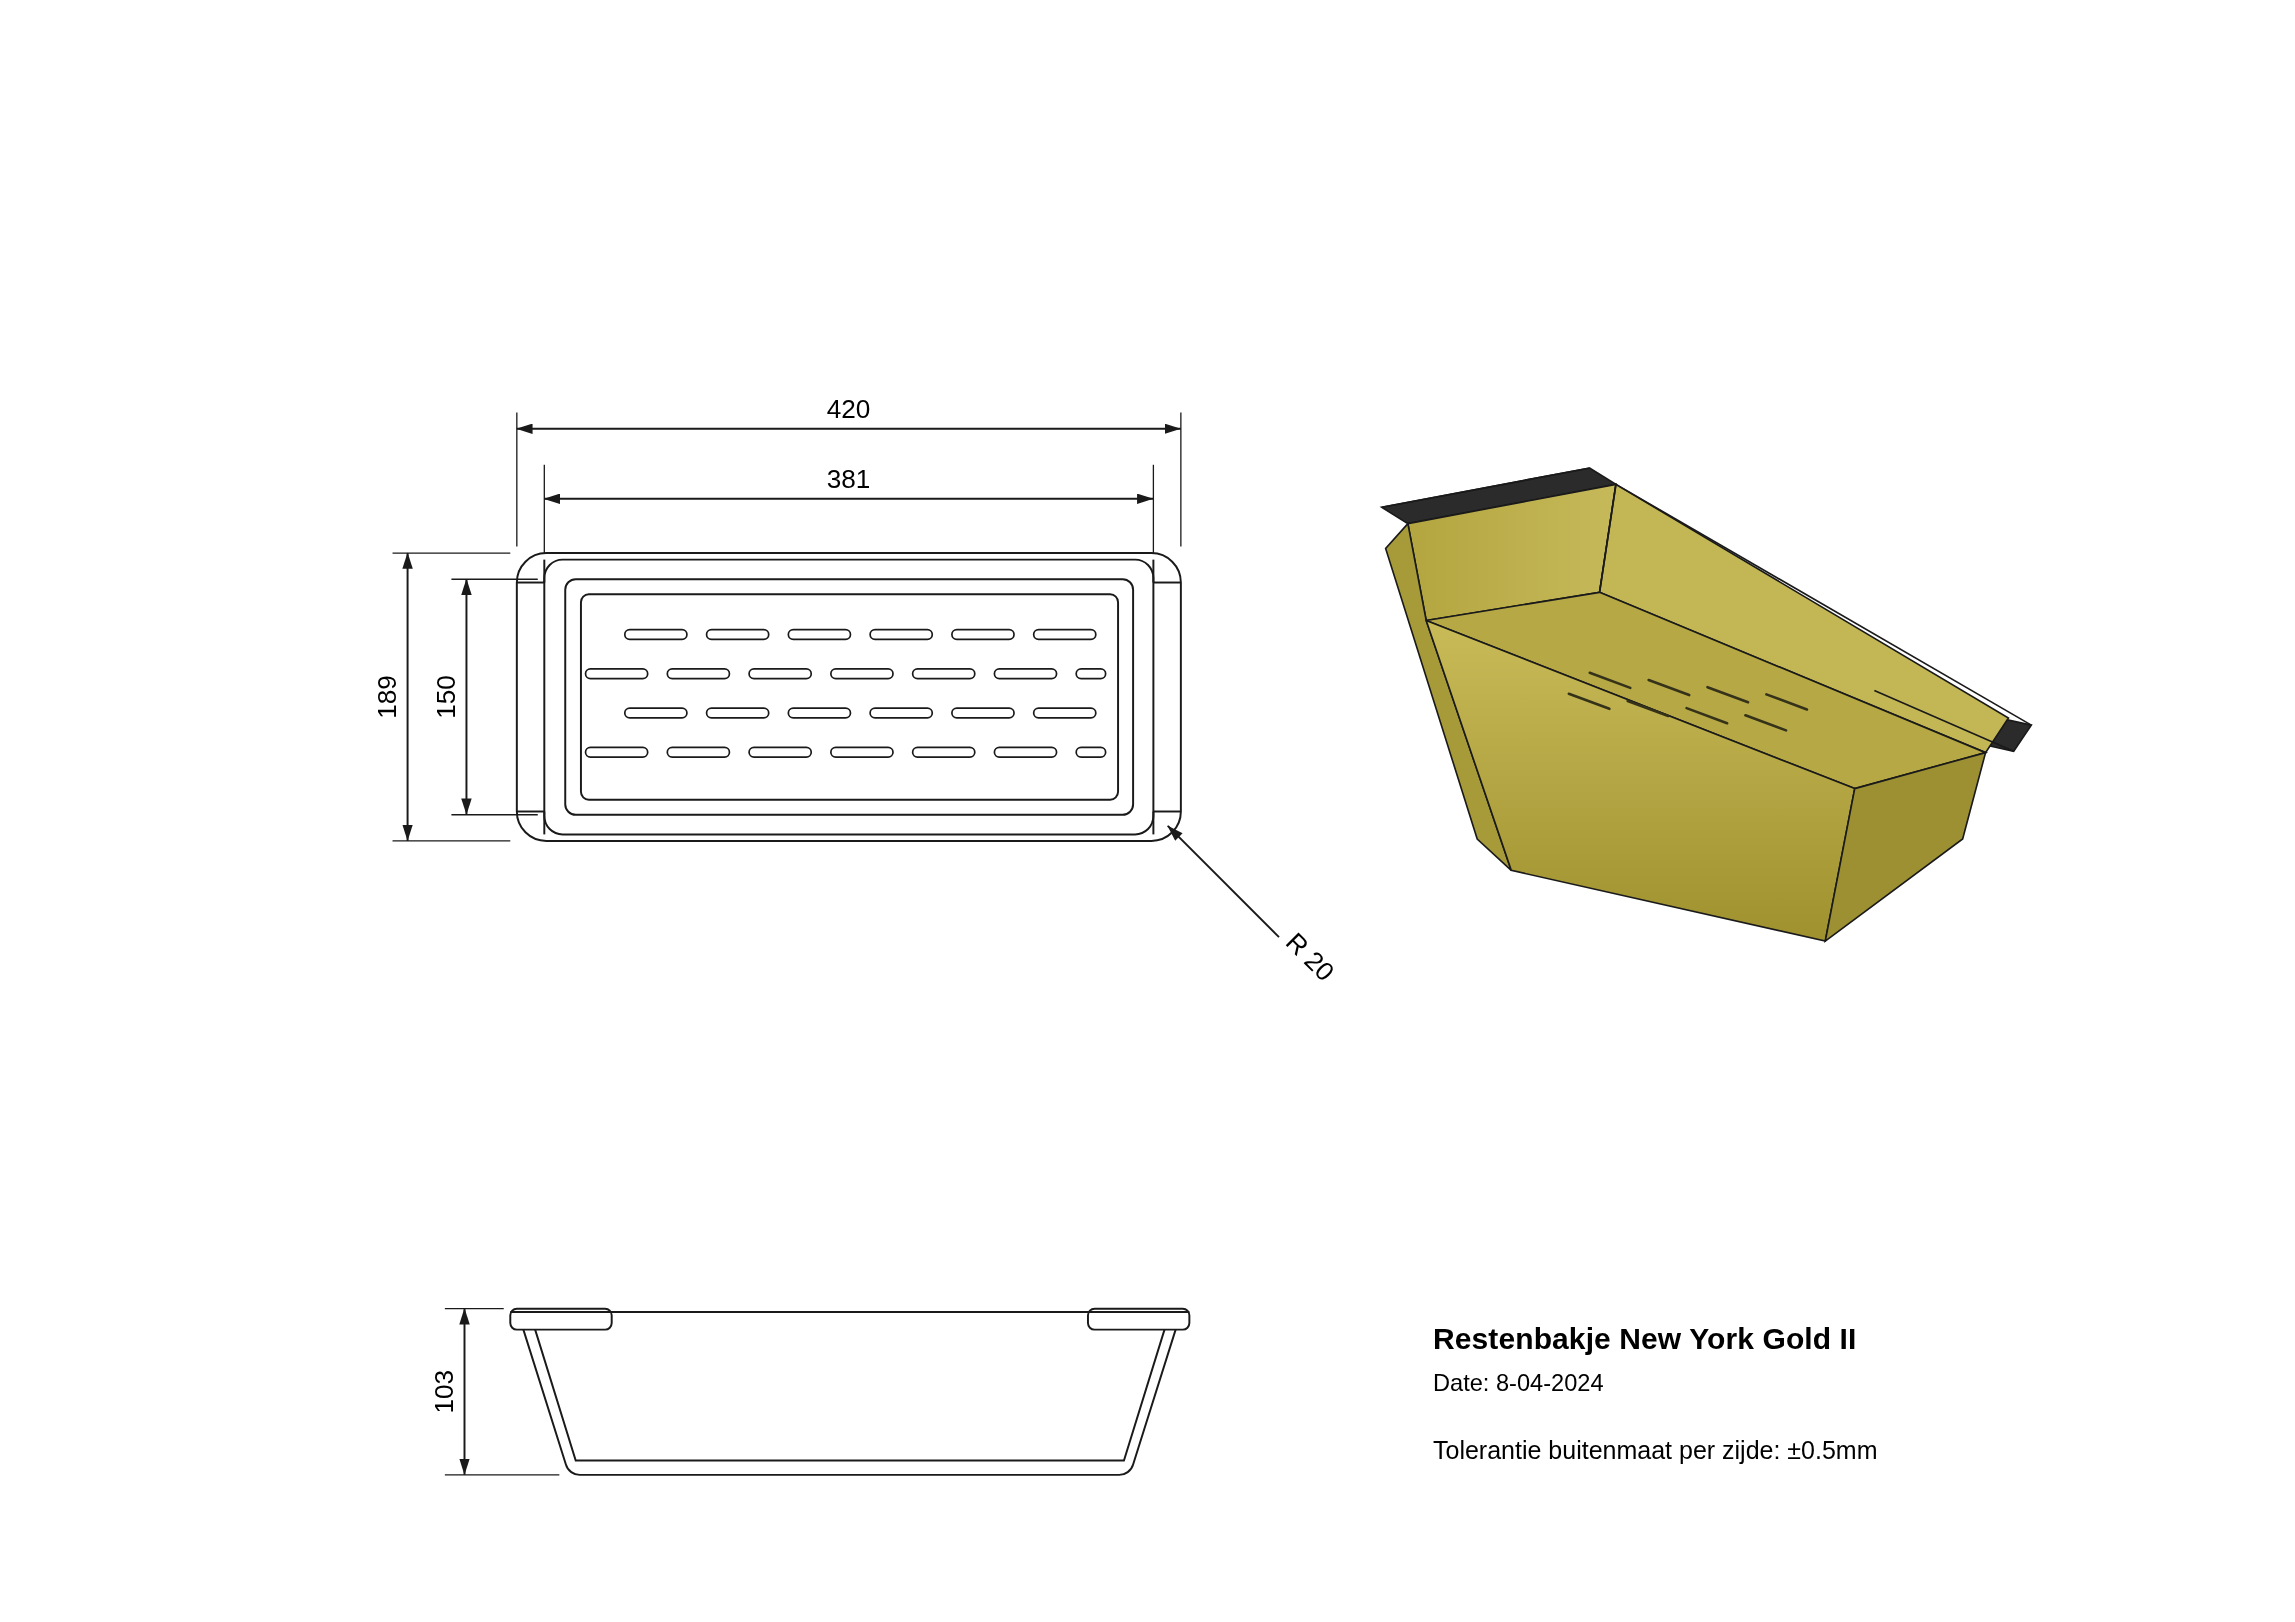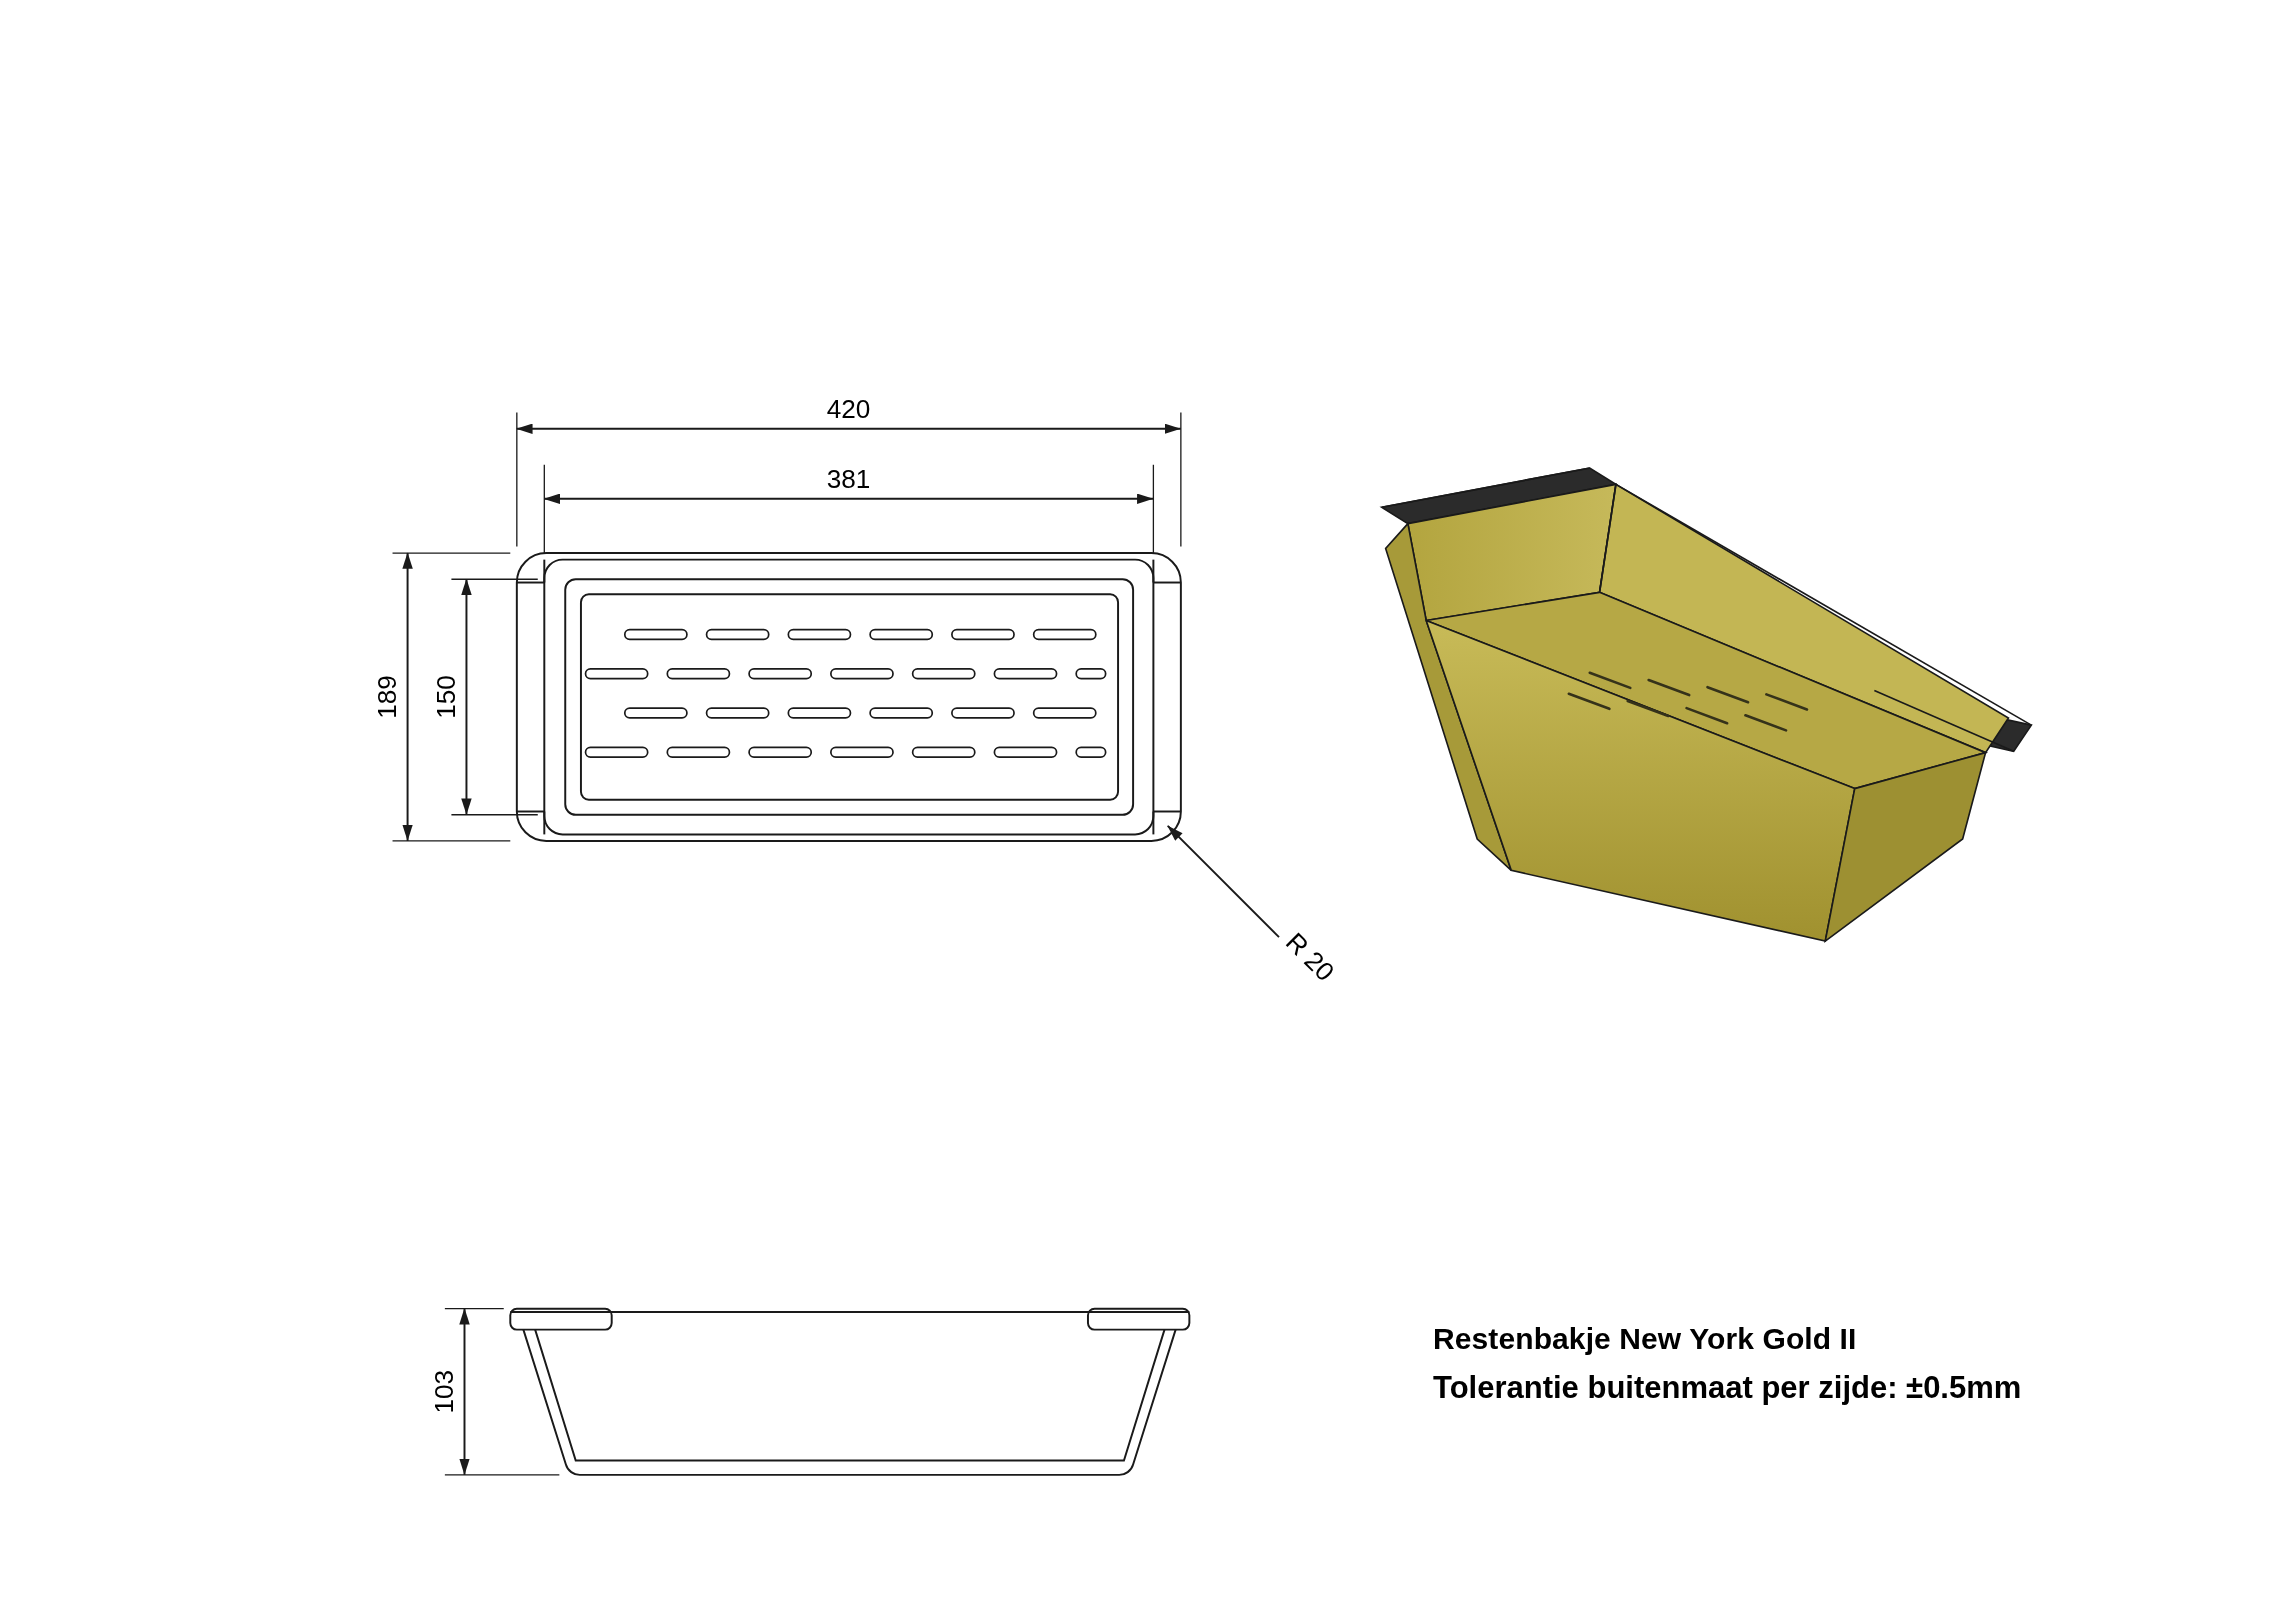--- a/index.html
+++ b/index.html
@@ -38,24 +38,23 @@
     letter-spacing: 0.1px;
     margin: 0 0 14px 0;
     white-space: nowrap;
   }
   .title-block .date-line {
     font-size: 23.6px;
     margin: 0 0 39px 0;
     white-space: nowrap;
   }
   .title-block .tol-line {
-    font-size: 31px;
+    font-size: 25px;
     margin: 0 0 9.2px 0;
     white-space: nowrap;
-    font-weight: bold;
   }
   .dim-text {
     font-family: "Liberation Sans", sans-serif;
     font-size: 40px;
     fill: #000000;
   }
 </style>
 </head>
 <body>
 
@@ -232,17 +231,18 @@
       <g fill="none" stroke="#1a1a1a" stroke-width="2.5">
         <path d="M 2112,775 L 2430,715"></path>
         <path d="M 2470,740 L 3105,1108"></path>
         <path d="M 2865,1055 L 3078,1148"></path>
       </g>
     </g>
   </svg>
 
   <div class="title-block">
     <p class="main-title">Restenbakje New York Gold II</p>
+    <p class="date-line">Date: 8-04-2024</p>
     <p class="tol-line">Tolerantie buitenmaat per zijde: ±0.5mm</p>
   </div>
 
 </div>
 
 
 </body></html>

